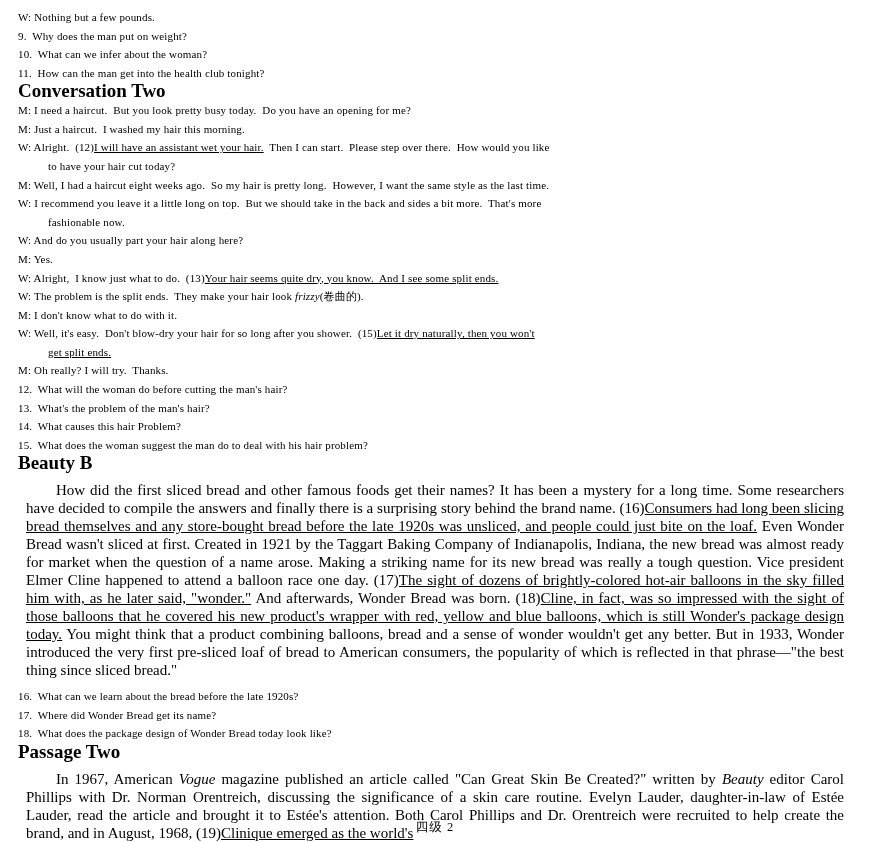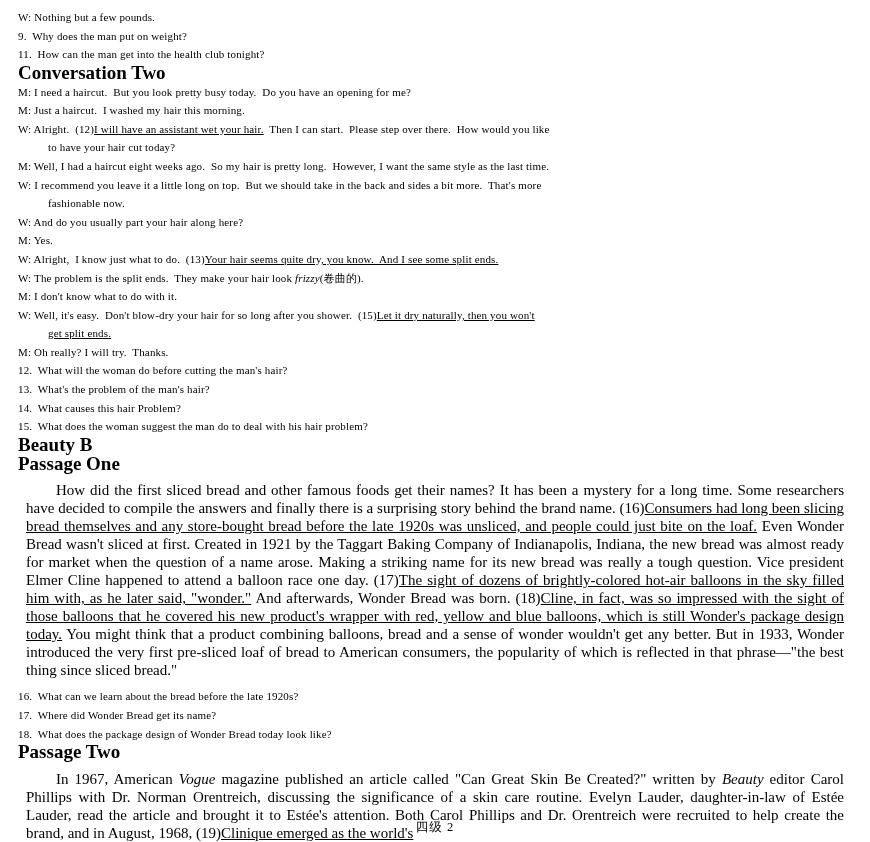--- a/index.html
+++ b/index.html
@@ -59,20 +59,21 @@
     padding-left: 30px;
   }
 </style>
 </head>
 <body>
 
 <div class="page">
   <div id="content">
       <div class="line">W: Nothing but a few pounds.</div>
       <div class="line">9.  Why does the man put on weight?</div>
+      <div class="line">10.  What can we infer about the woman?</div>
       <div class="line">11.  How can the man get into the health club tonight?</div>
       <div class="heading">Conversation Two</div>
       <div class="line">M: I need a haircut.  But you look pretty busy today.  Do you have an opening for me?</div>
       <div class="line">M: Just a haircut.  I washed my hair this morning.</div>
       <div class="line">W: Alright.  (12)<span class="u">I will have an assistant wet your hair.</span>  Then I can start.  Please step over there.  How would you like</div>
       <div class="line indent-hang">to have your hair cut today?</div>
       <div class="line">M: Well, I had a haircut eight weeks ago.  So my hair is pretty long.  However, I want the same style as the last time.</div>
       <div class="line">W: I recommend you leave it a little long on top.  But we should take in the back and sides a bit more.  That's more</div>
       <div class="line indent-hang">fashionable now.</div>
       <div class="line">W: And do you usually part your hair along here?</div>
@@ -81,21 +82,20 @@
       <div class="line">W: The problem is the split ends.  They make your hair look <span class="ital">frizzy</span>(卷曲的).</div>
       <div class="line">M: I don't know what to do with it.</div>
       <div class="line">W: Well, it's easy.  Don't blow-dry your hair for so long after you shower.  (15)<span class="u">Let it dry naturally, then you won't</span></div>
       <div class="line indent-hang"><span class="u">get split ends.</span></div>
       <div class="line">M: Oh really? I will try.  Thanks.</div>
       <div class="line">12.  What will the woman do before cutting the man's hair?</div>
       <div class="line">13.  What's the problem of the man's hair?</div>
       <div class="line">14.  What causes this hair Problem?</div>
       <div class="line">15.  What does the woman suggest the man do to deal with his hair problem?</div>
       <div class="heading">Beauty B</div>
-      <div class="heading">Passage One</div>
       <div class="para">How did the first sliced bread and other famous foods get their names? It has been a mystery for a long time.  Some researchers have decided to compile the answers and finally there is a surprising story behind the brand name.  (16)<span class="u">Consumers had long been slicing bread themselves and any store-bought bread before the late 1920s was unsliced, and people could just bite on the loaf.</span>  Even Wonder Bread wasn't sliced at first.  Created in 1921 by the Taggart Baking Company of Indianapolis, Indiana, the new bread was almost ready for market when the question of a name arose.  Making a striking name for its new bread was really a tough question.  Vice president Elmer Cline happened to attend a balloon race one day.  (17)<span class="u">The sight of dozens of brightly-colored hot-air balloons in the sky filled him with, as he later said, "wonder."</span>  And afterwards, Wonder Bread was born.  (18)<span class="u">Cline, in fact, was so impressed with the sight of those balloons that he covered his new product's wrapper with red, yellow and blue balloons, which is still Wonder's package design today.</span>  You might think that a product combining balloons, bread and a sense of wonder wouldn't get any better.  But in 1933, Wonder introduced the very first pre-sliced loaf of bread to American consumers, the popularity of which is reflected in that phrase—"the best thing since sliced bread."</div>
       <div class="line">16.  What can we learn about the bread before the late 1920s?</div>
       <div class="line">17.  Where did Wonder Bread get its name?</div>
       <div class="line">18.  What does the package design of Wonder Bread today look like?</div>
       <div class="heading">Passage Two</div>
       <div class="para">In 1967, American <span class="ital">Vogue</span> magazine published an article called "Can Great Skin Be Created?" written by <span class="ital">Beauty</span> editor Carol Phillips with Dr. Norman Orentreich, discussing the significance of a skin care routine.  Evelyn Lauder, daughter-in-law of Estée Lauder, read the article and brought it to Estée's attention.  Both Carol Phillips and Dr. Orentreich were recruited to help create the brand, and in August, 1968, (19)<span class="u">Clinique emerged as the world's</span></div>
     </div>
   <div class="footer">四级  2</div>
 </div>
 

